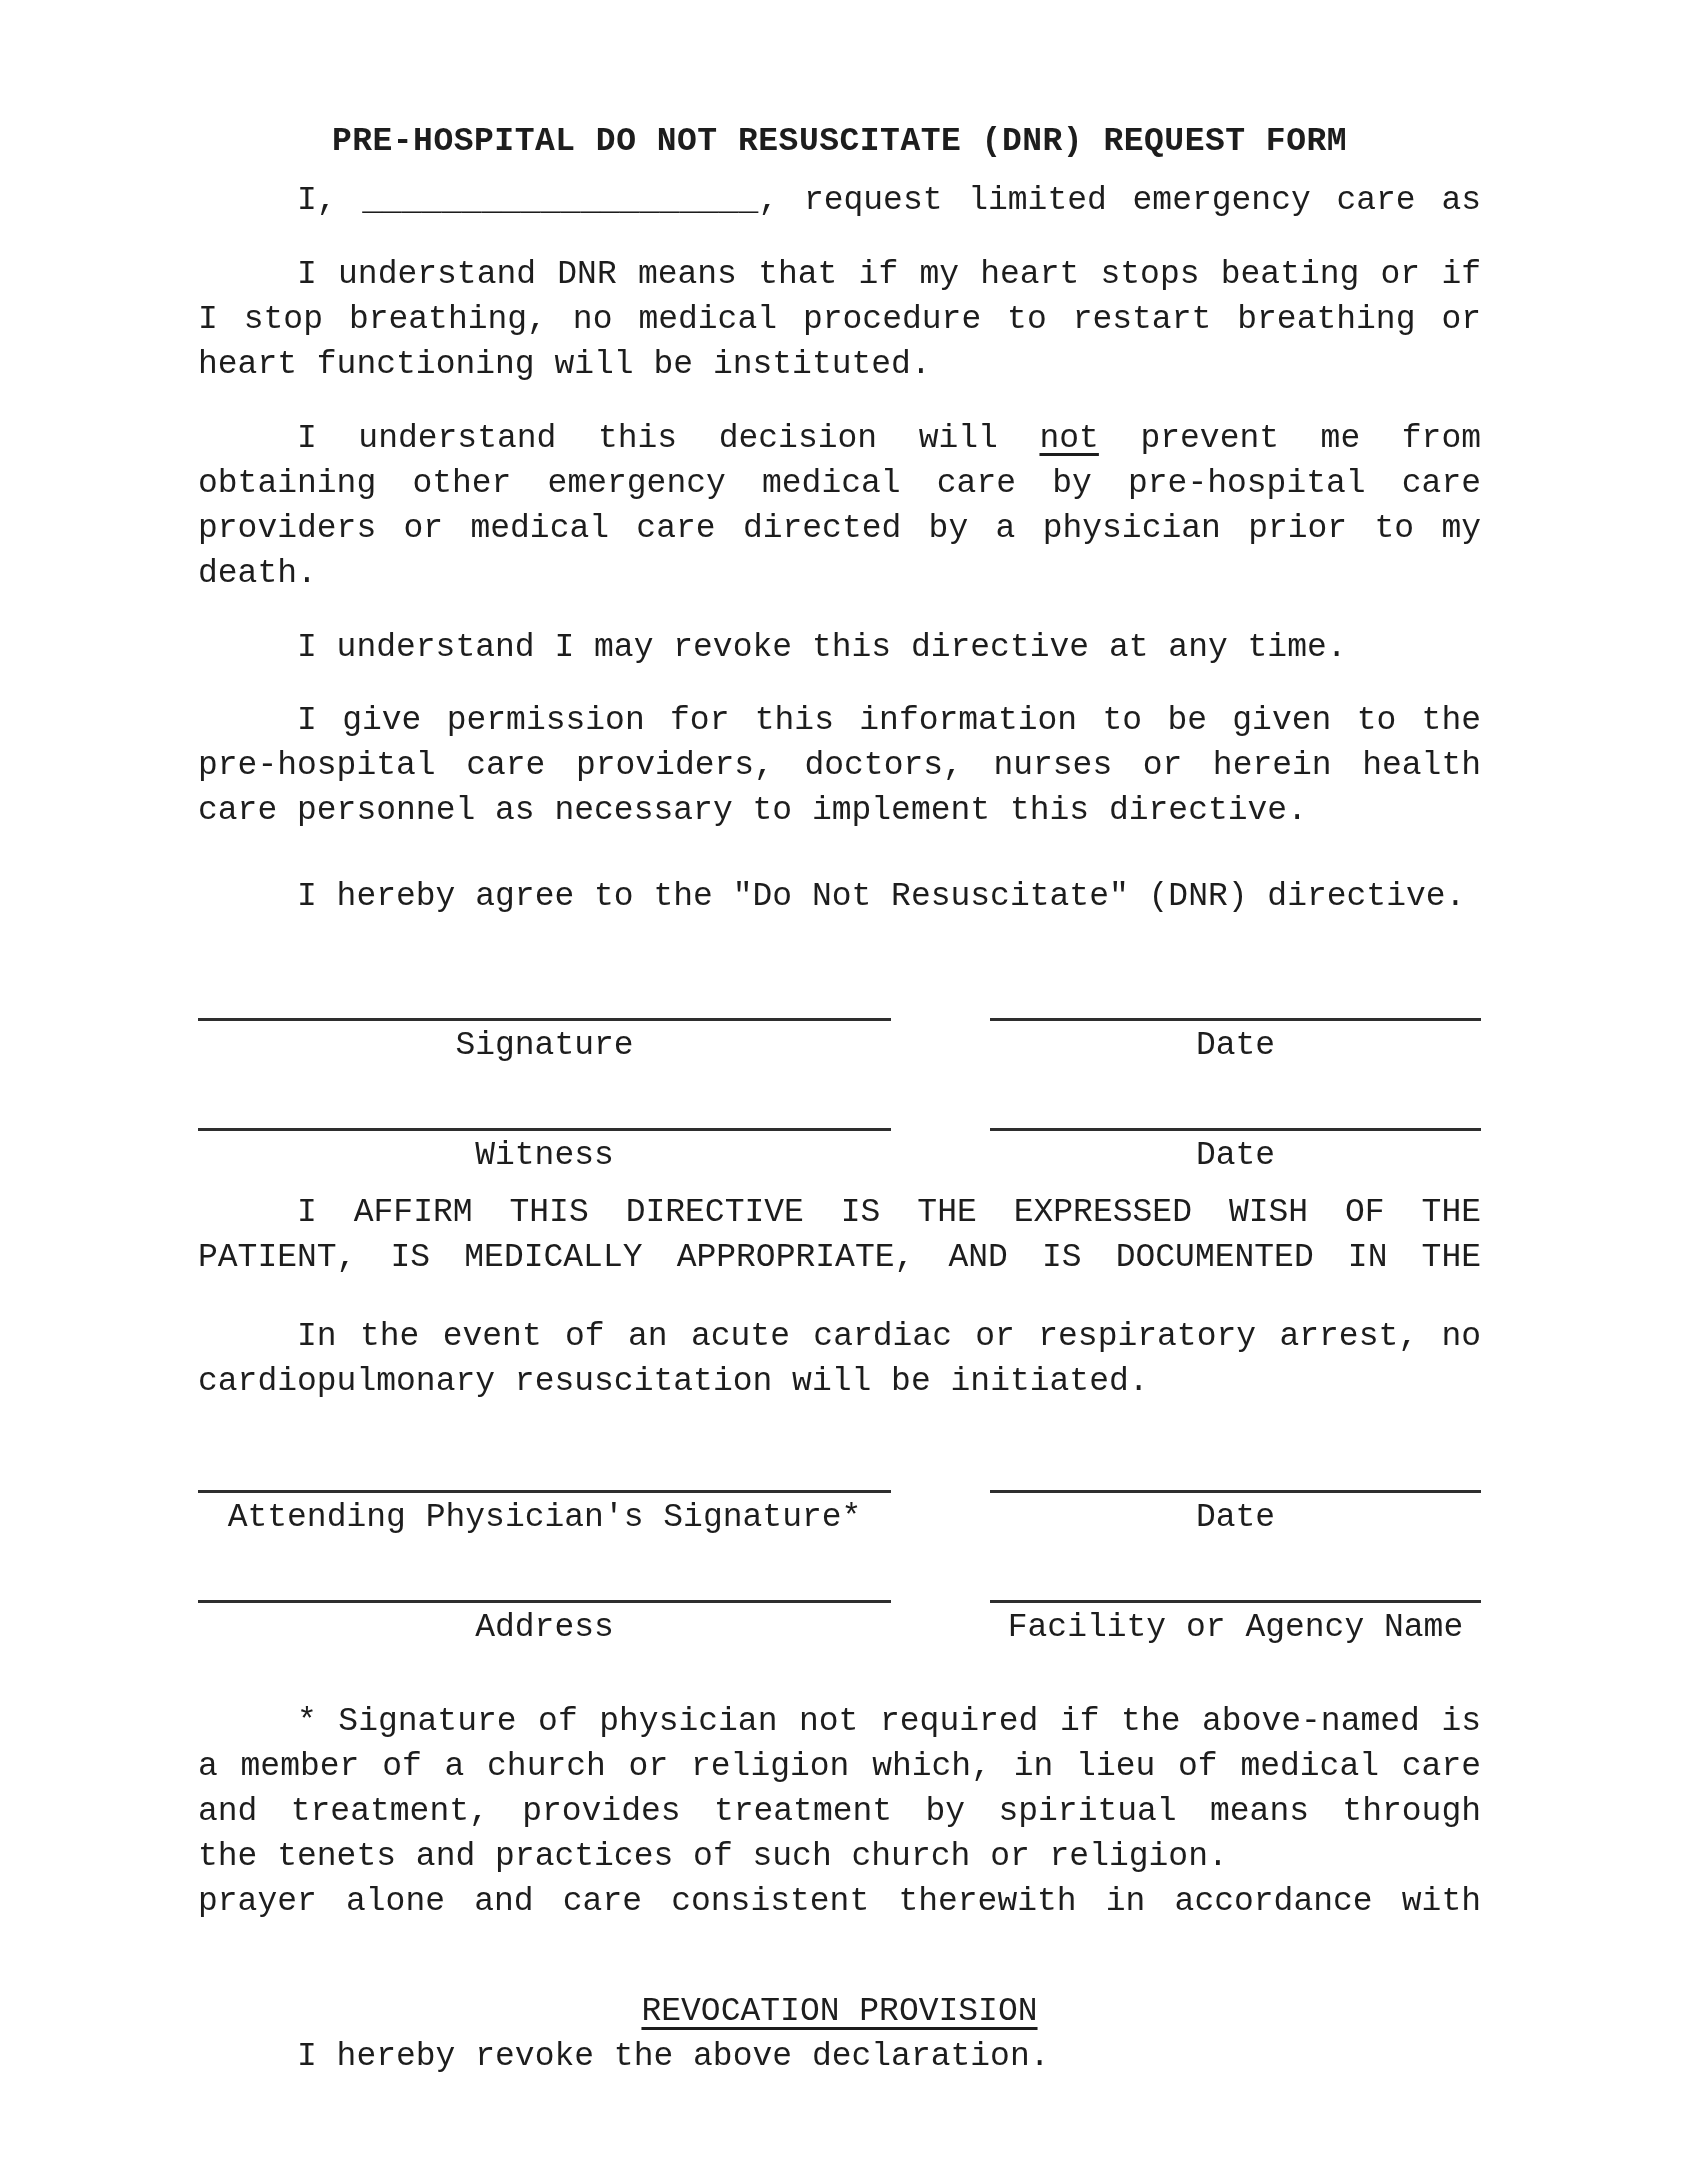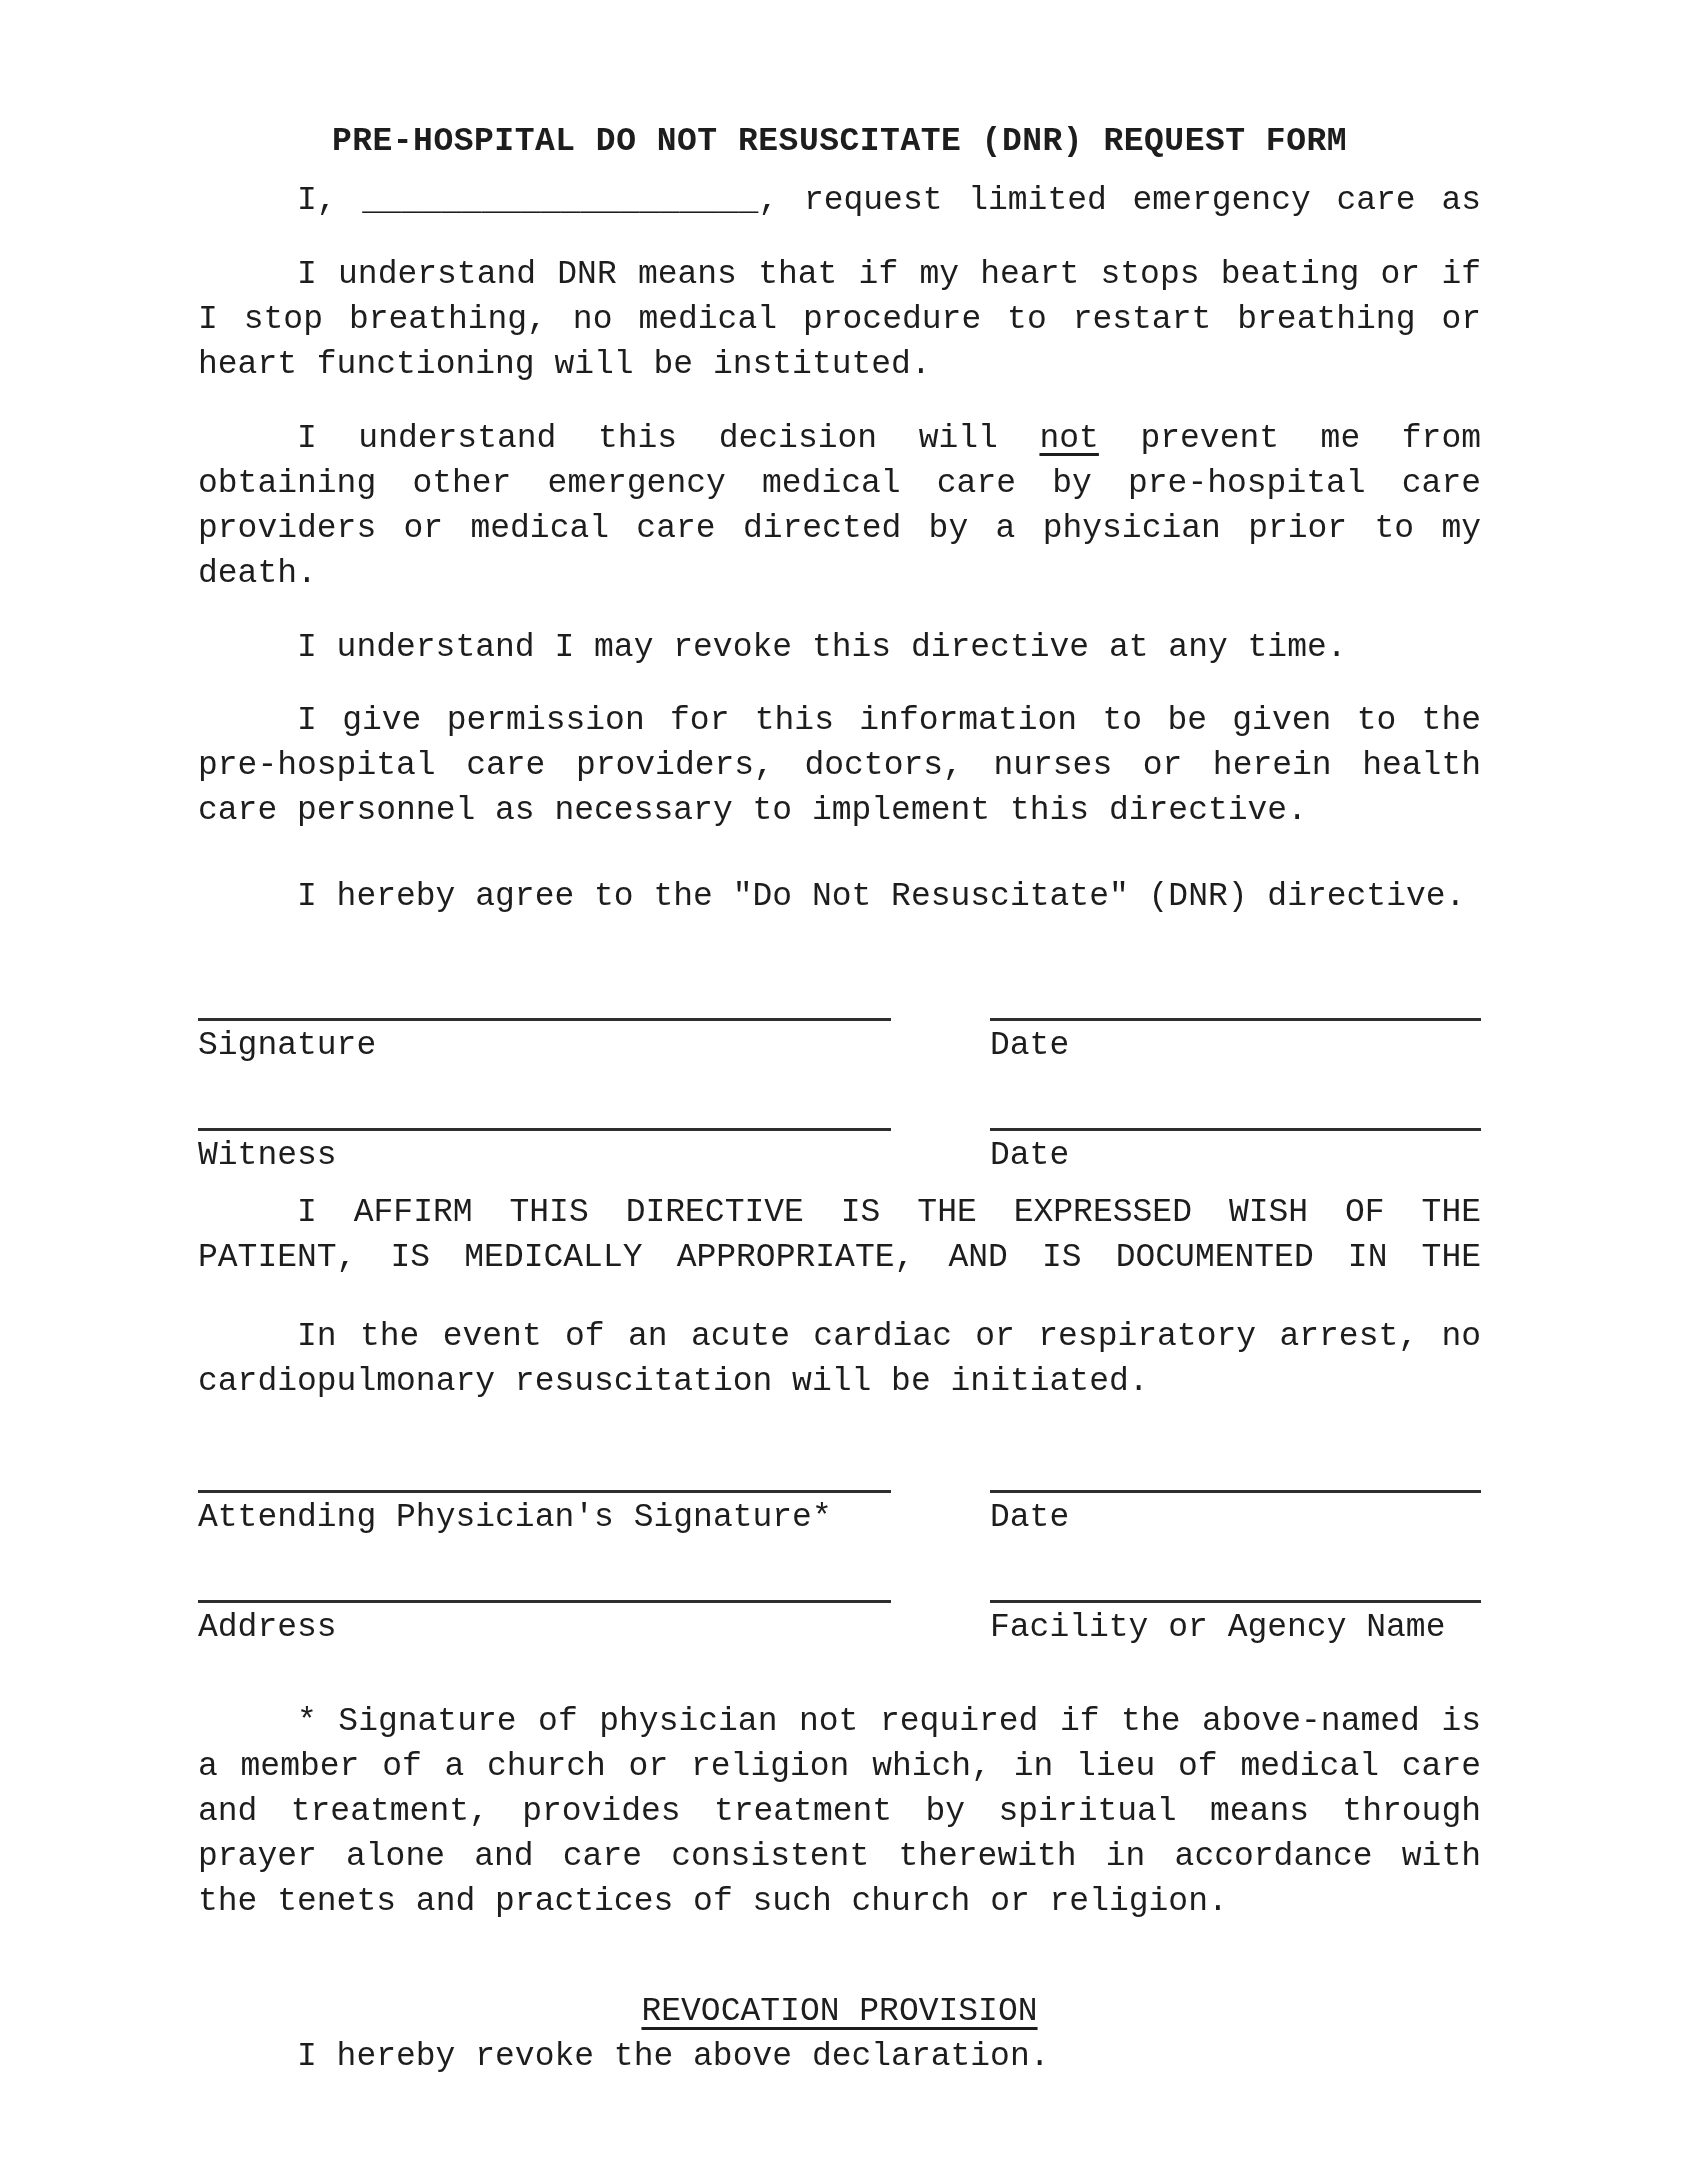--- a/index.html
+++ b/index.html
@@ -35,20 +35,21 @@
   .mb-row2   { margin-bottom:20px; }
   .mb-p7     { margin-bottom:42px; }
   .mb-p8     { margin-bottom:90px; }
   .mb-row3   { margin-bottom:64px; }
   .mb-row4   { margin-bottom:57px; }
   .mb-p9     { margin-bottom:73px; }
   .mb-head   { margin-bottom:40px; }
   .sig-row {
     display:flex;
     justify-content:space-between;
+    text-align:center;
   }
   .sig-cell {
     border-top:3px solid #2e2e2e;
     padding-top:6px;
     line-height:37px;
   }
   .sig-cell.wide  { width:693px; }
   .sig-cell.narrow{ width:491px; }
   .rev-heading {
     text-align:center;
@@ -142,22 +143,22 @@
     </div>
     <div class="sig-cell narrow">
       <span>Facility or Agency Name</span>
     </div>
   </div>
 
   <div class="para mb-p9">
     <div class="ln just first">* Signature of physician not required if the above-named is</div>
     <div class="ln just">a member of a church or religion which, in lieu of medical care</div>
     <div class="ln just">and treatment, provides treatment by spiritual means through</div>
+    <div class="ln">the tenets and practices of such church or religion.</div>
     <div class="ln just">prayer alone and care consistent therewith in accordance with</div>
-    <div class="ln">the tenets and practices of such church or religion.</div>
   </div>
 
   <div class="rev-heading mb-head">
     <span>REVOCATION PROVISION</span>
   </div>
 
   <div class="para">
     <div class="ln first">I hereby revoke the above declaration.</div>
   </div>
 

